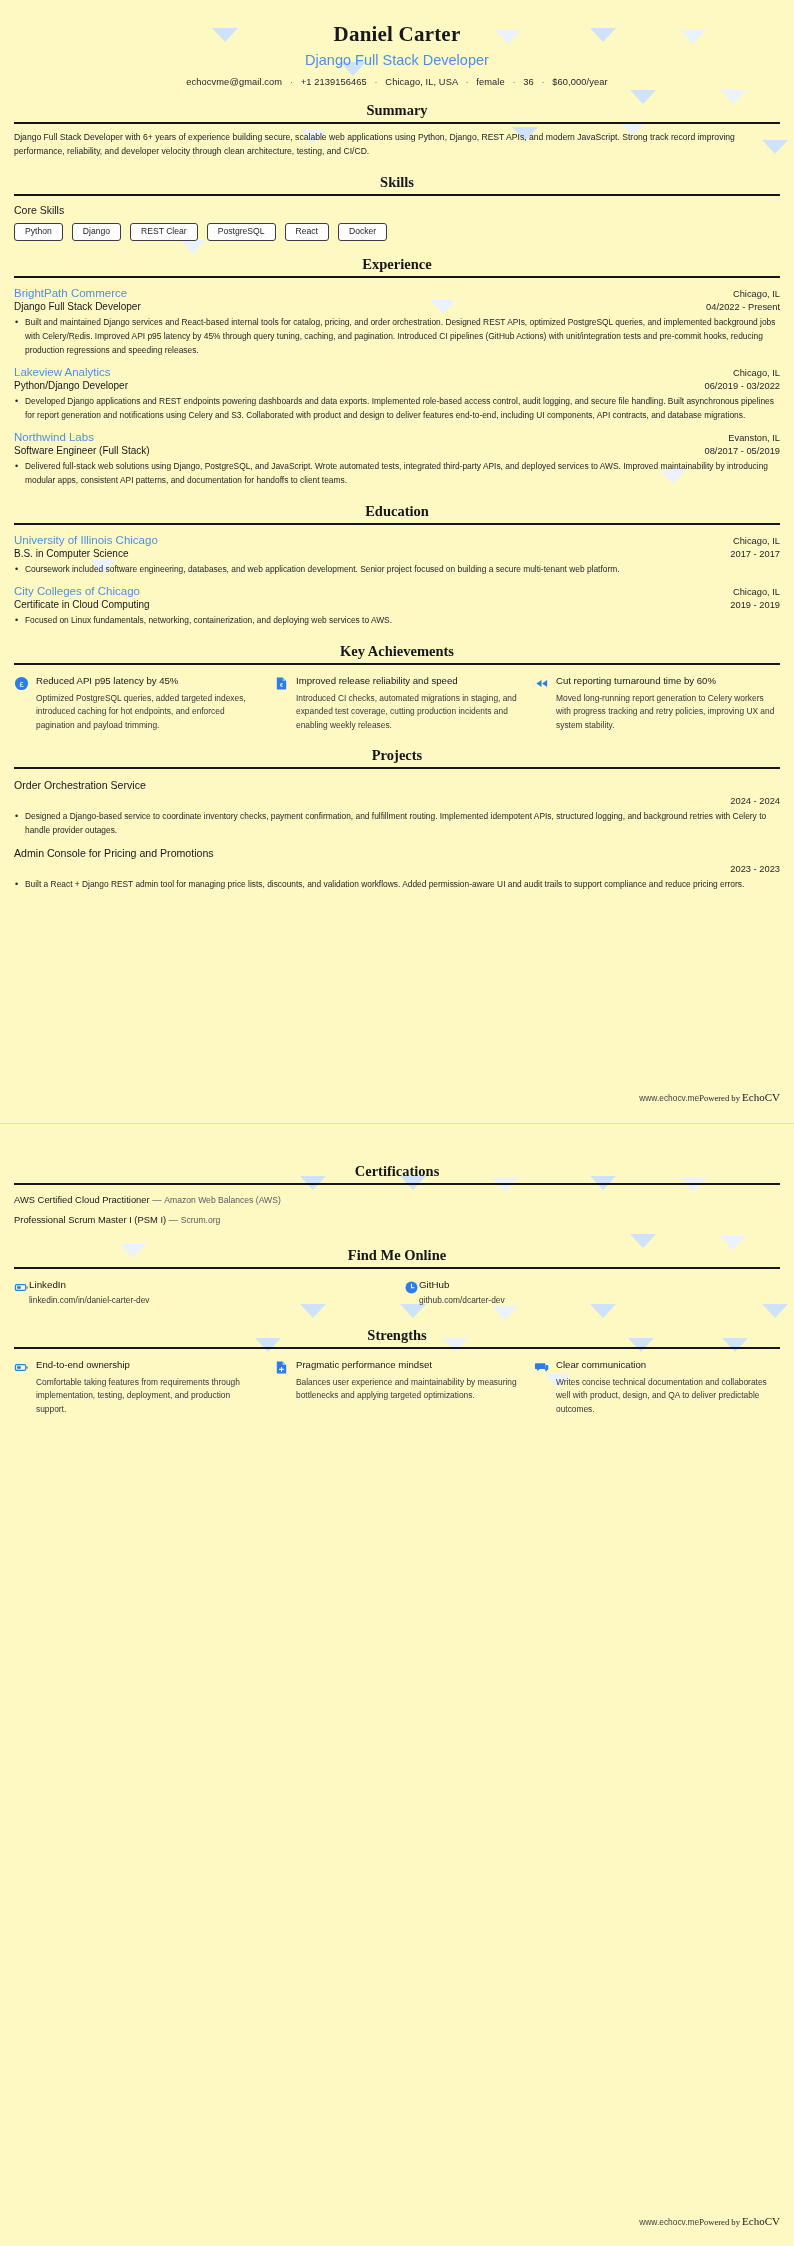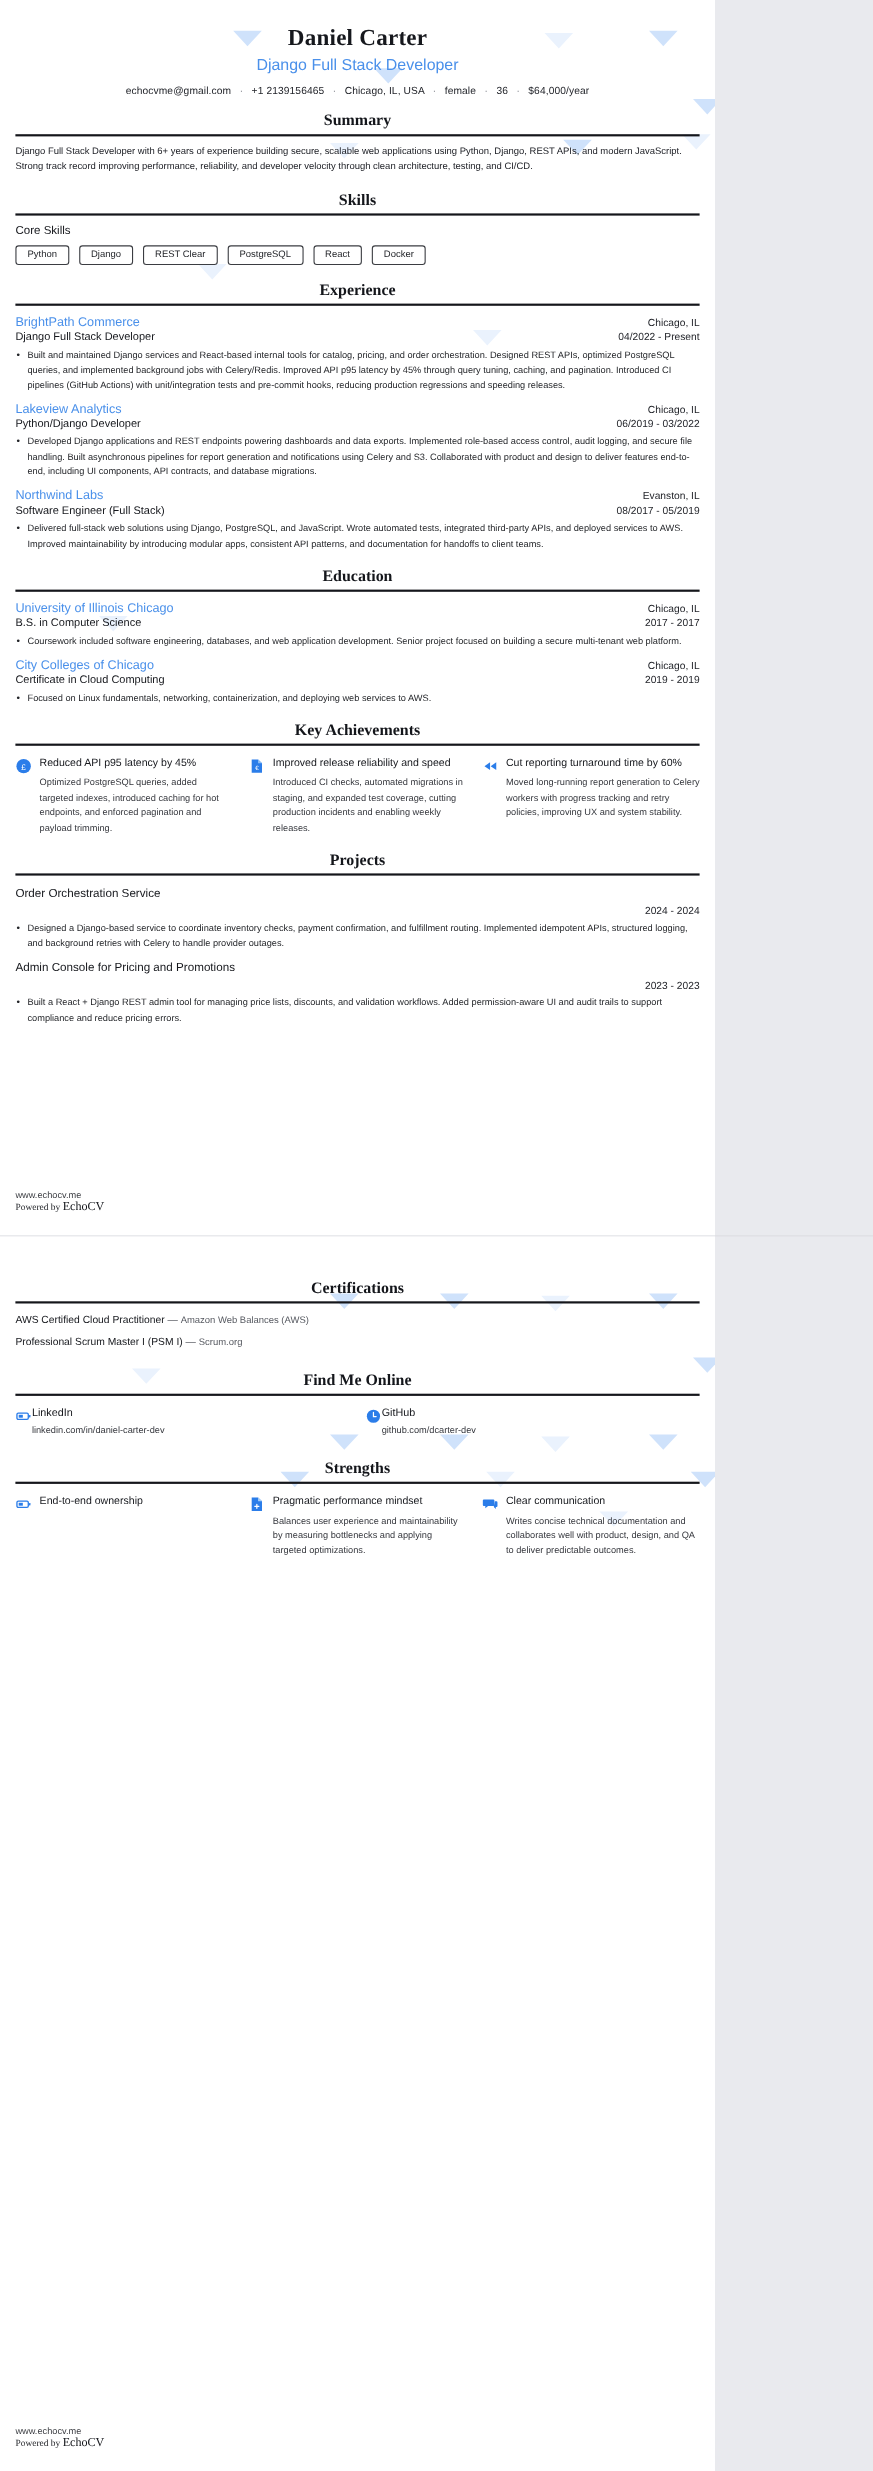--- a/index.html
+++ b/index.html
@@ -3,22 +3,22 @@
 <meta charset="utf-8">
 <style>
   * { box-sizing: border-box; margin: 0; padding: 0; }
   html, body {
     width: 794px;
     background: #e9eaee;
     font-family: "Liberation Sans", sans-serif;
   }
   .page {
     position: relative;
-    width: 650px;
-    background: #ffffff;
+    width: 794px;
+    background: #fef9c3;
     overflow: hidden;
   }
   .page-1 { height: 1123px; }
   .page-2 { height: 1123px; }
   .page-gap { height: 0px; border-top: 1px solid #dcdde1; }
 
   
   .wm { position: absolute; width: 0; height: 0; pointer-events: none; }
   .wm.solid { border-left: 13px solid transparent; border-right: 13px solid transparent; border-top: 14px solid #cfe2fb; }
   .wm.faint { border-left: 13px solid transparent; border-right: 13px solid transparent; border-top: 14px solid #eaf2fd; }
@@ -131,21 +131,20 @@
   .link-col { flex: 1 1 0; display: flex; gap: 0; align-items: flex-start; }
   .link-label { font-size: 9.8px; color: #15171c; }
   .link-url { font-size: 8.4px; color: #34363c; margin-top: 5px; }
 
   
   .footer {
     position: absolute;
     left: 14px; right: 14px; bottom: 20px;
     display: flex; justify-content: flex-end; align-items: baseline;
     z-index: 3;
-    flex-direction: column;
   }
   .footer-left { font-size: 8.4px; color: #3b3d42; }
   .footer-right { font-size: 8.6px; color: #1b1d22; font-family: "Liberation Serif", serif; }
   .footer-right .brand { font-size: 11px; color: #14161b; }
 </style>
 </head>
 <body>
 
 <div class="page page-1">
 
@@ -173,21 +172,21 @@
       <span>echocvme@gmail.com</span>
       <span class="sep">·</span>
       <span>+1 2139156465</span>
       <span class="sep">·</span>
       <span>Chicago, IL, USA</span>
       <span class="sep">·</span>
       <span>female</span>
       <span class="sep">·</span>
       <span>36</span>
       <span class="sep">·</span>
-      <span>$64,000/year</span>
+      <span>$60,000/year</span>
     </div>
 
     <div class="sec">
       <div class="sec-title">Summary</div>
       <div class="rule"></div>
       <div class="body-text">Django Full Stack Developer with 6+ years of experience building secure, scalable web applications using Python, Django, REST APIs, and modern JavaScript. Strong track record improving performance, reliability, and developer velocity through clean architecture, testing, and CI/CD.</div>
     </div>
 
     <div class="sec">
       <div class="sec-title">Skills</div>
@@ -447,20 +446,21 @@
         <div class="card">
           <span class="card-ico">
             <svg width="15" height="15" viewBox="0 0 16 16">
               <rect x="1.5" y="5" width="11" height="6" rx="1.3" fill="none" stroke="#2b7de9" stroke-width="1.3"></rect>
               <rect x="3.2" y="6.6" width="4" height="2.8" fill="#2b7de9"></rect>
               <rect x="13.2" y="6.8" width="1.4" height="2.4" rx=".4" fill="#2b7de9"></rect>
             </svg>
           </span>
           <div class="card-body">
             <div class="card-title">End-to-end ownership</div>
+            <div class="card-desc">Comfortable taking features from requirements through implementation, testing, deployment, and production support.</div>
           </div>
         </div>
 
         <div class="card">
           <span class="card-ico">
             <svg width="15" height="15" viewBox="0 0 16 16">
               <path d="M3 1.5h6.2L13 5.2V14.5H3z" fill="#2b7de9"></path>
               <path d="M9.2 1.5L13 5.2H9.2z" fill="#a9d0f8"></path>
               <path d="M8 8v4M6 10h4" stroke="#fff" stroke-width="1.2" stroke-linecap="round"></path>
             </svg>

